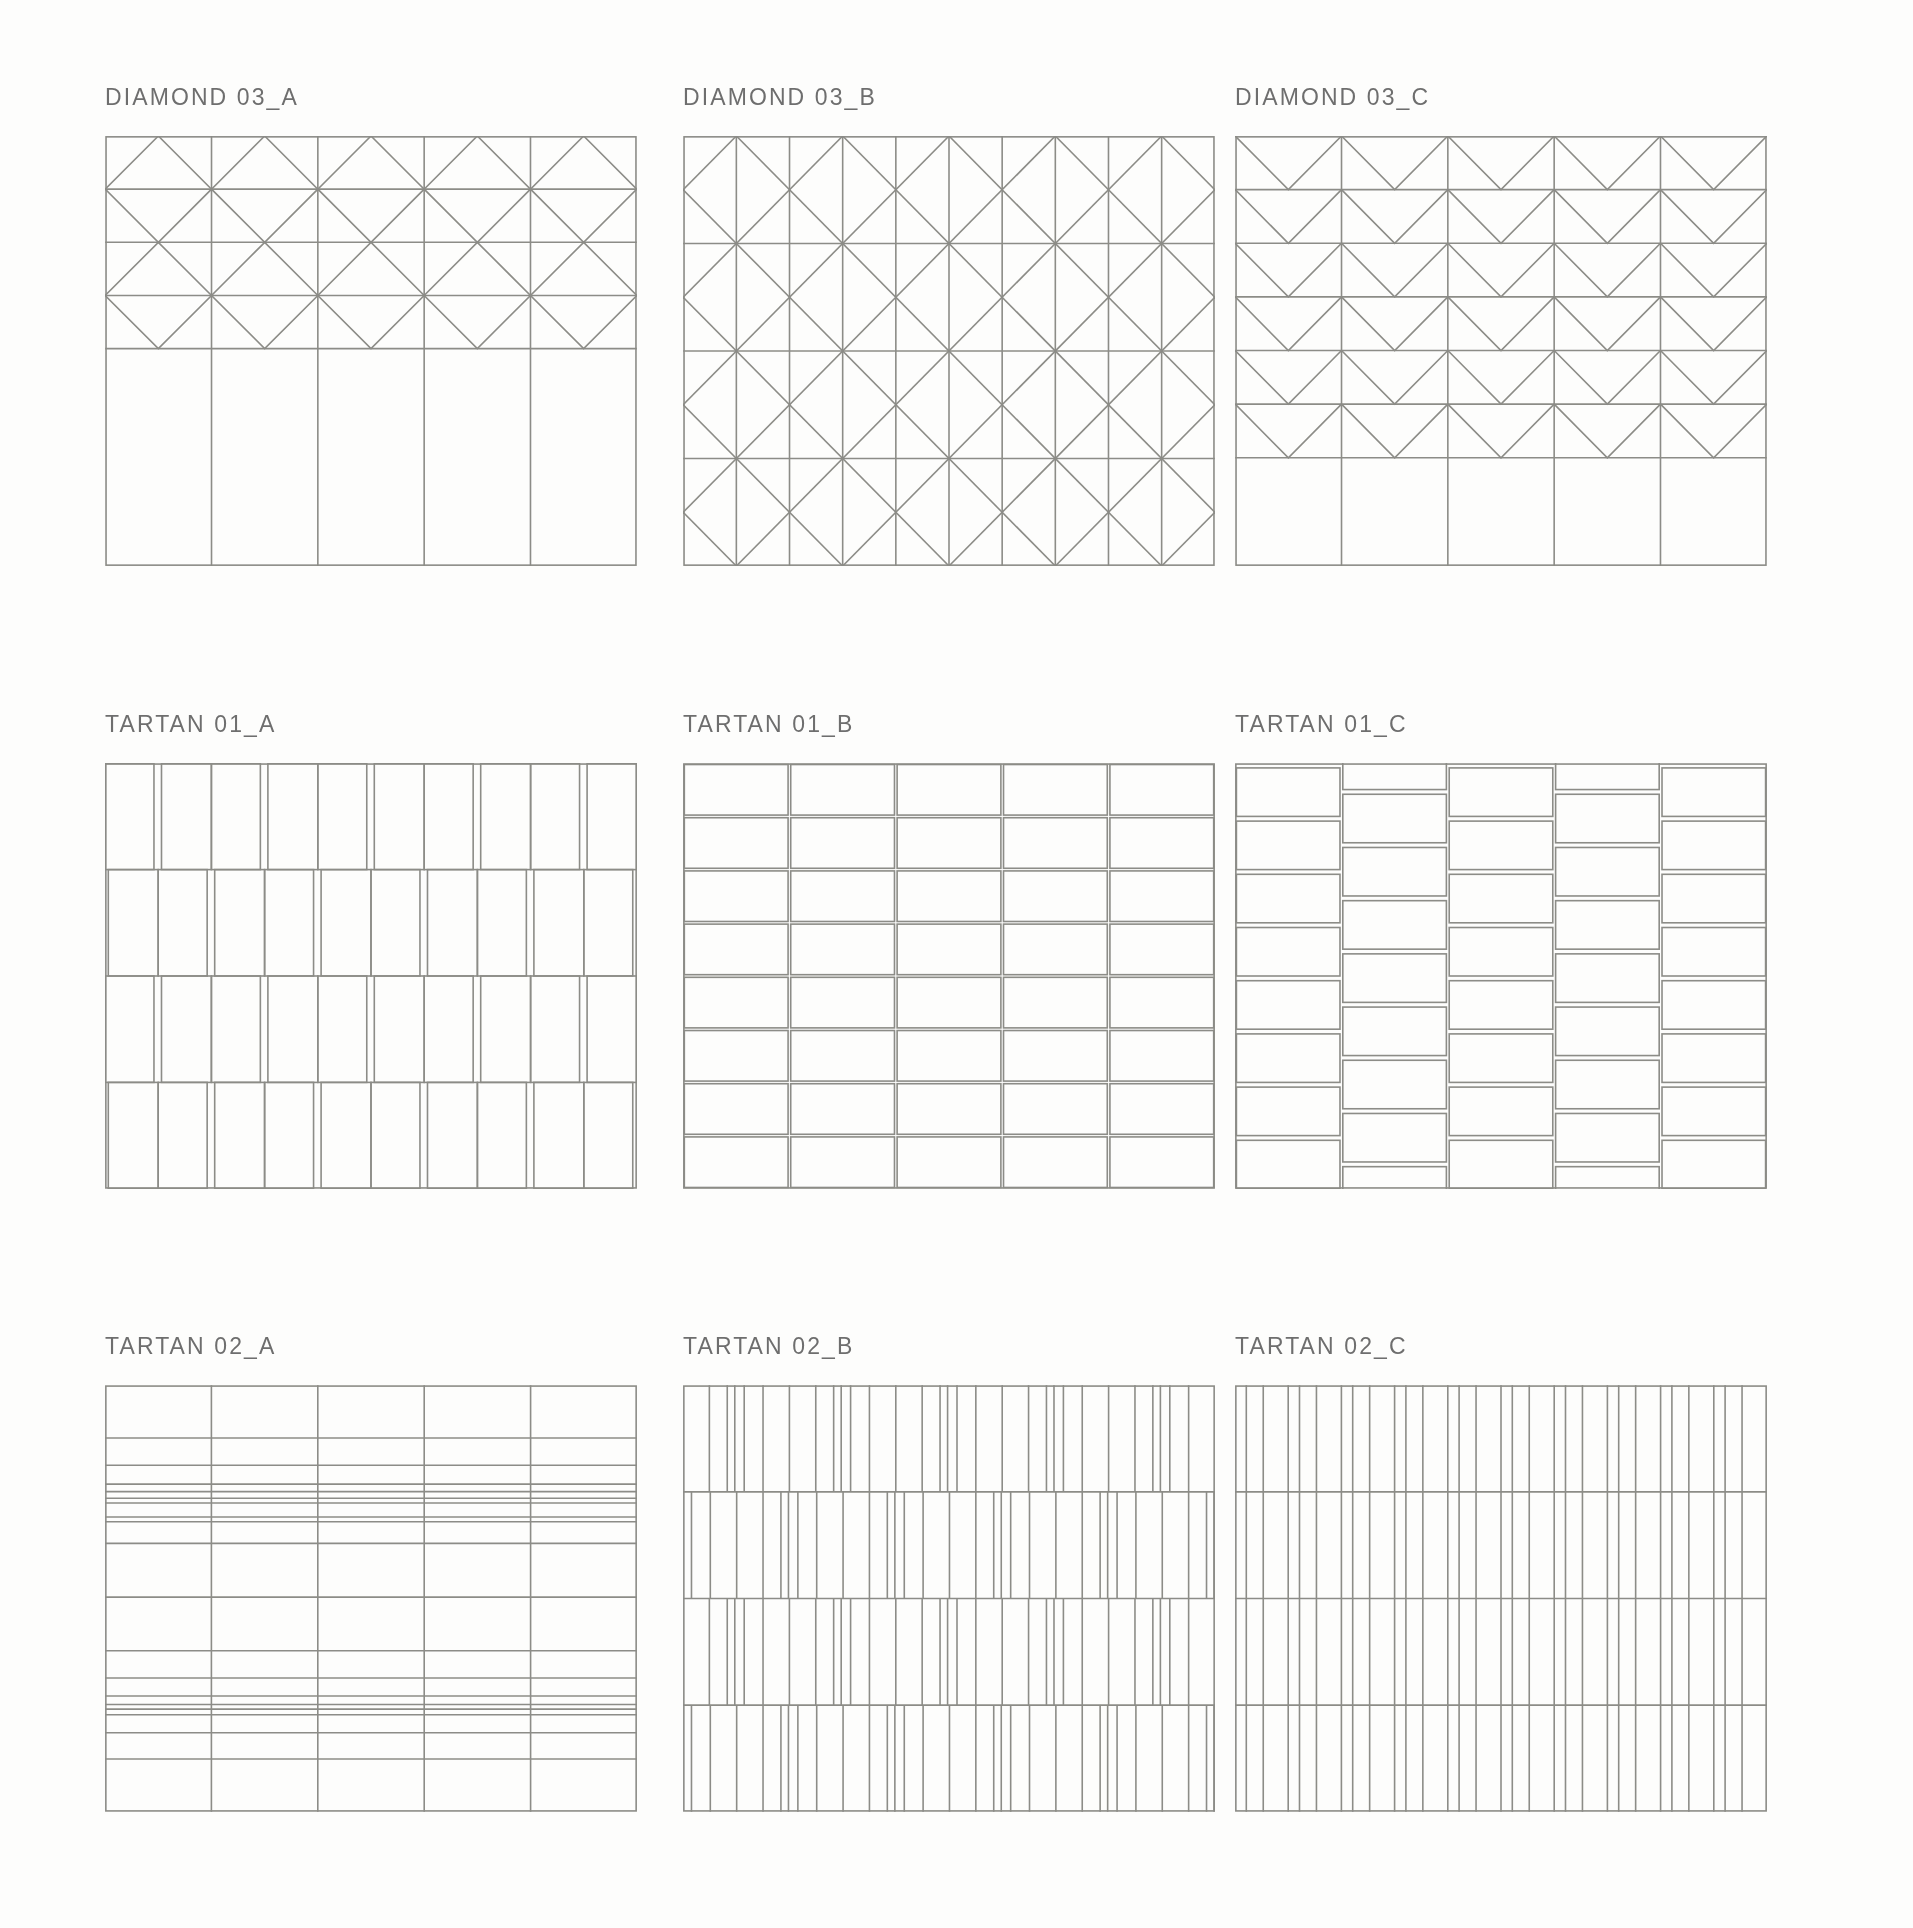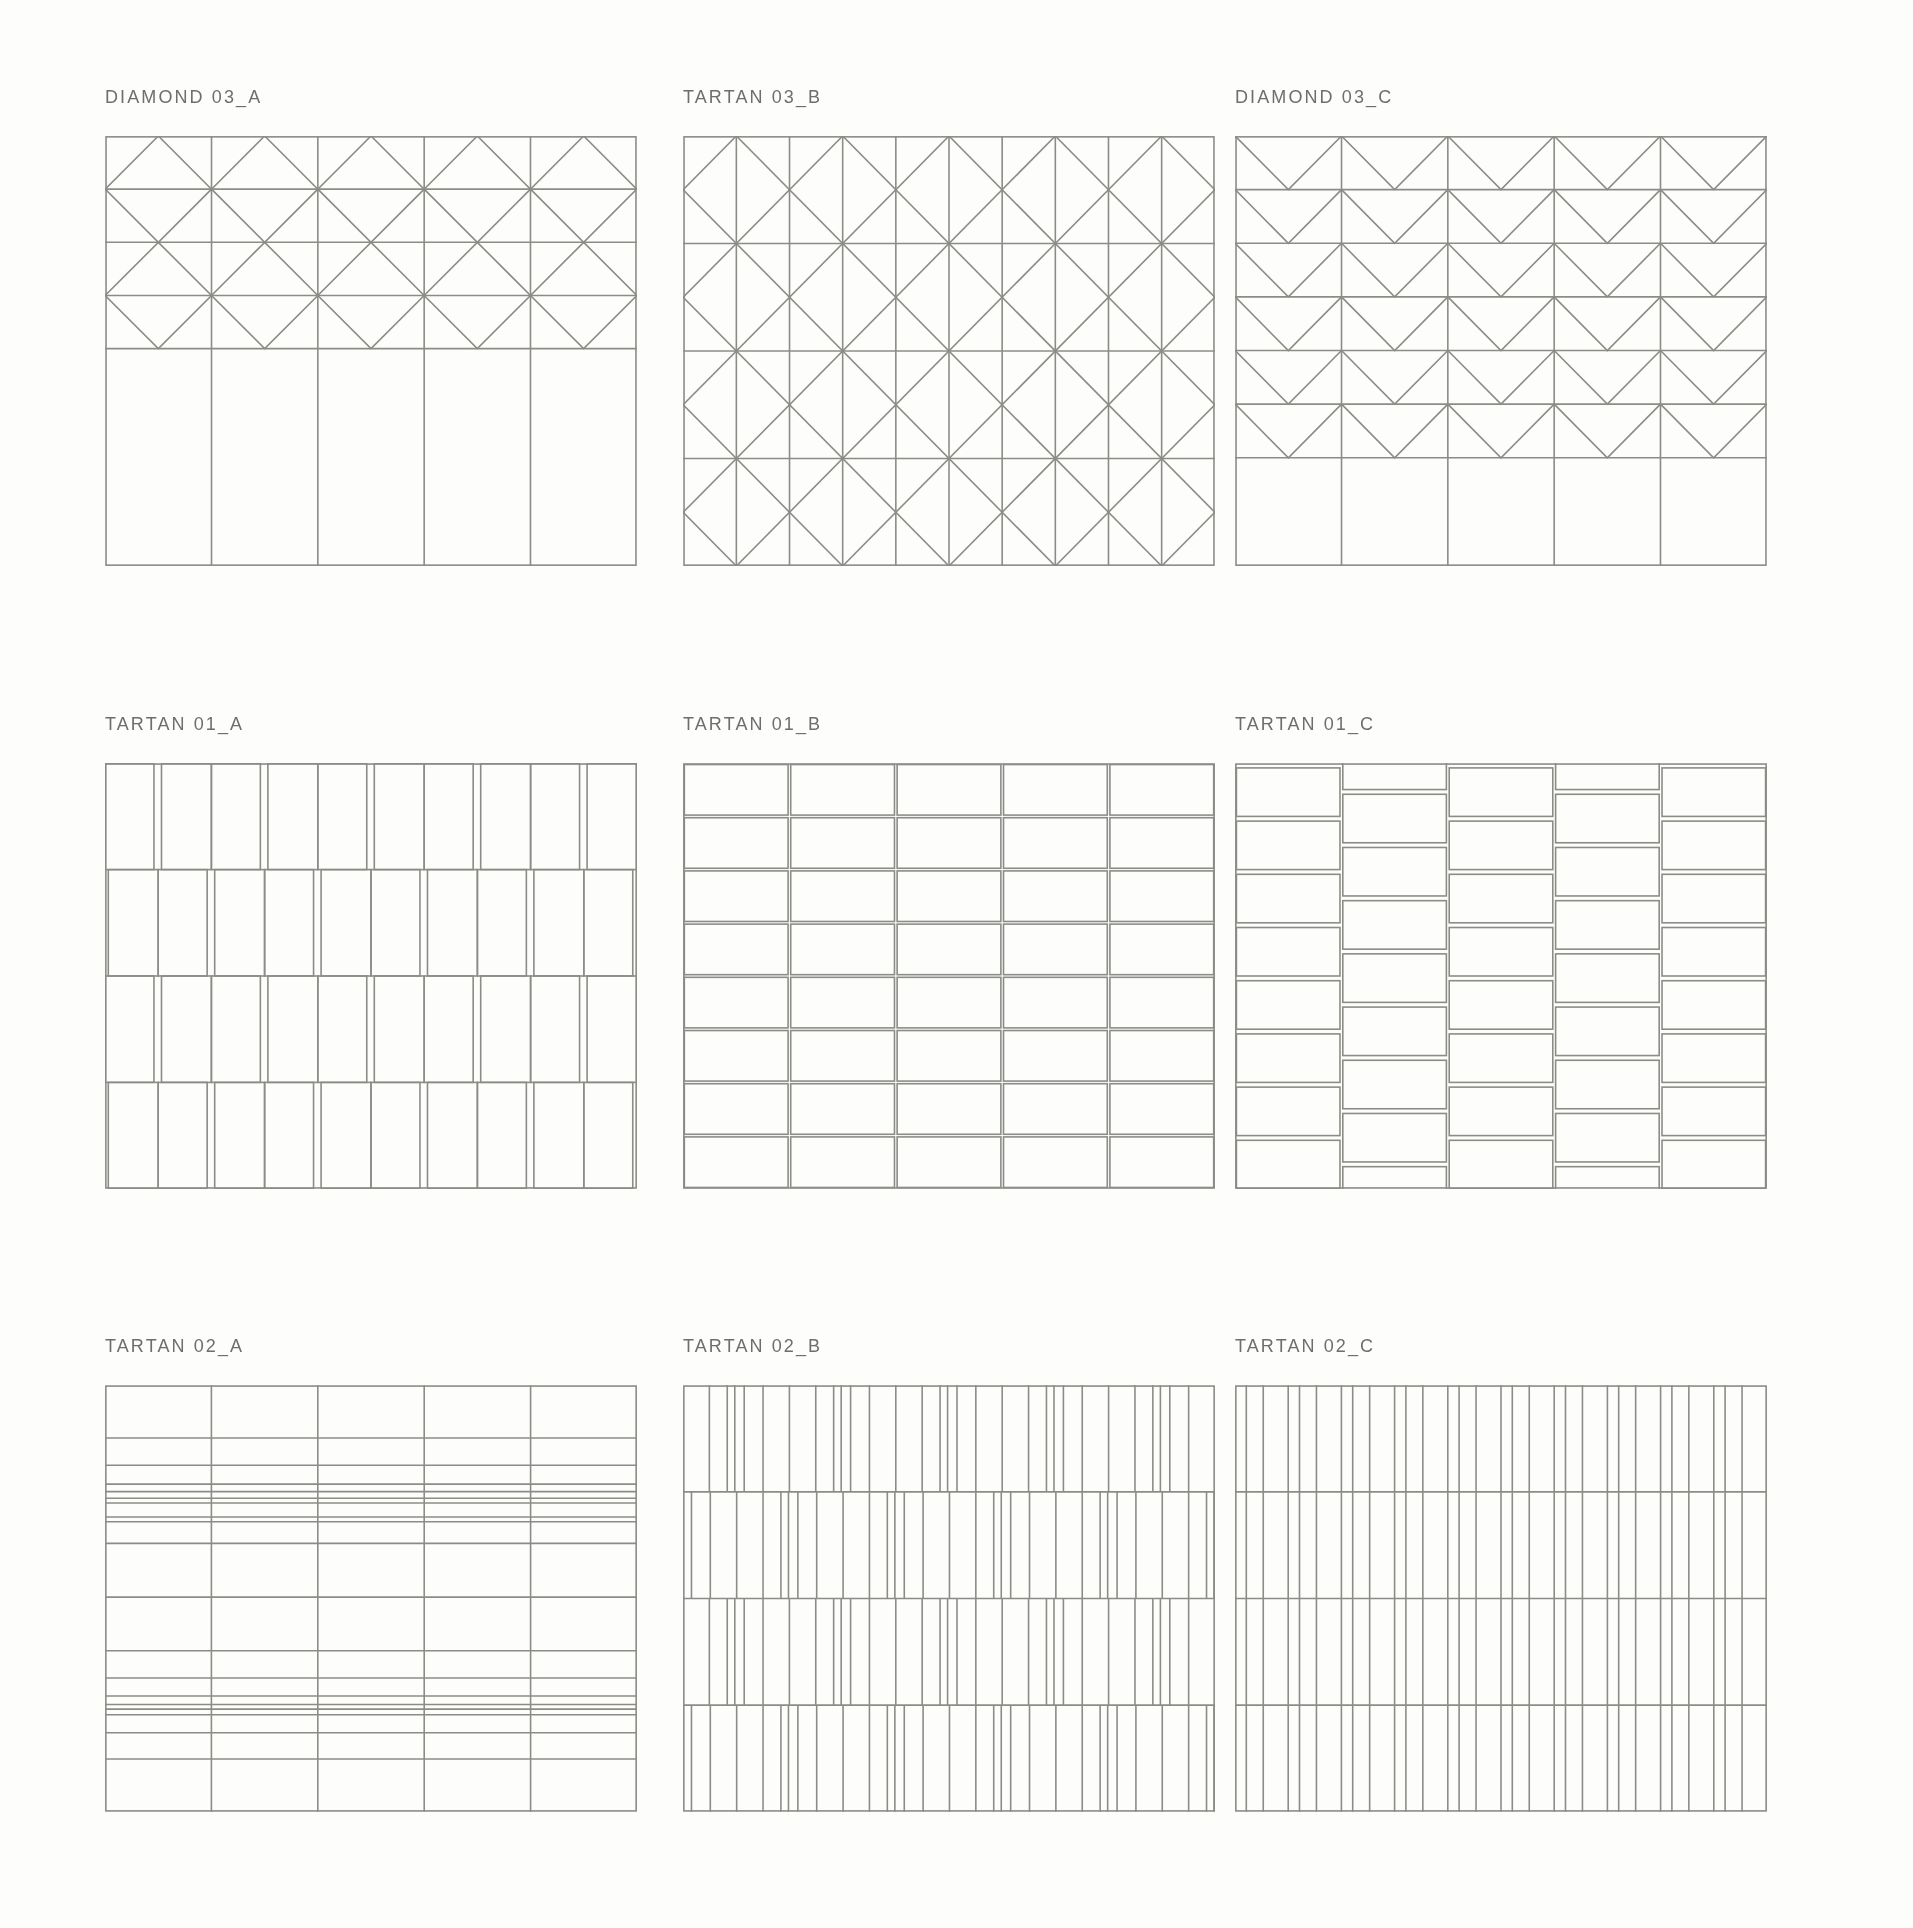--- a/index.html
+++ b/index.html
@@ -5,21 +5,21 @@
   html,body{margin:0;padding:0;}
   body{
     width:1913px;height:1928px;position:relative;
     background:#fdfdfc;
     font-family:"Liberation Sans", sans-serif;
   }
   .card{position:absolute;}
   .c0{left:105px}.c1{left:683px}.c2{left:1235px}
   .r0{top:84px}.r1{top:711px}.r2{top:1333px}
   .title{
-    font-size:18px;line-height:26px;letter-spacing:2.1px;
+    font-size:23px;line-height:26px;letter-spacing:2.1px;
     color:#6e6e6e;font-weight:300;margin:0 0 26px 0;
     white-space:nowrap;
   }
   .pattern-svg{display:block;overflow:hidden;}
   .pattern-svg line,.pattern-svg rect,.pattern-svg polygon,.pattern-svg polyline{
     stroke:#8c8c87;stroke-width:1.7;fill:none;
   }
 </style>
 </head>
 <body>
@@ -42,21 +42,21 @@
       <polygon points="508.5 0 565 56.5 508.5 113 452 56.5"></polygon>
       <polygon points="56.5 113 113 169.5 56.5 226 0 169.5"></polygon>
       <polygon points="169.5 113 226 169.5 169.5 226 113 169.5"></polygon>
       <polygon points="282.5 113 339 169.5 282.5 226 226 169.5"></polygon>
       <polygon points="395.5 113 452 169.5 395.5 226 339 169.5"></polygon>
       <polygon points="508.5 113 565 169.5 508.5 226 452 169.5"></polygon>
       <rect x="0.9" y="0.9" width="563.2" height="455.2"></rect>
     </svg>
 </div>
 <div class="card c1 r0">
-  <div class="title">TARTAN 03_B</div>
+  <div class="title">DIAMOND 03_B</div>
   <svg class="pattern-svg" width="532" height="430" viewBox="0 0 565 457">
       <line x1="56.5" y1="0" x2="56.5" y2="457"></line>
       <line x1="113" y1="0" x2="113" y2="457"></line>
       <line x1="169.5" y1="0" x2="169.5" y2="457"></line>
       <line x1="226" y1="0" x2="226" y2="457"></line>
       <line x1="282.5" y1="0" x2="282.5" y2="457"></line>
       <line x1="339" y1="0" x2="339" y2="457"></line>
       <line x1="395.5" y1="0" x2="395.5" y2="457"></line>
       <line x1="452" y1="0" x2="452" y2="457"></line>
       <line x1="508.5" y1="0" x2="508.5" y2="457"></line>

